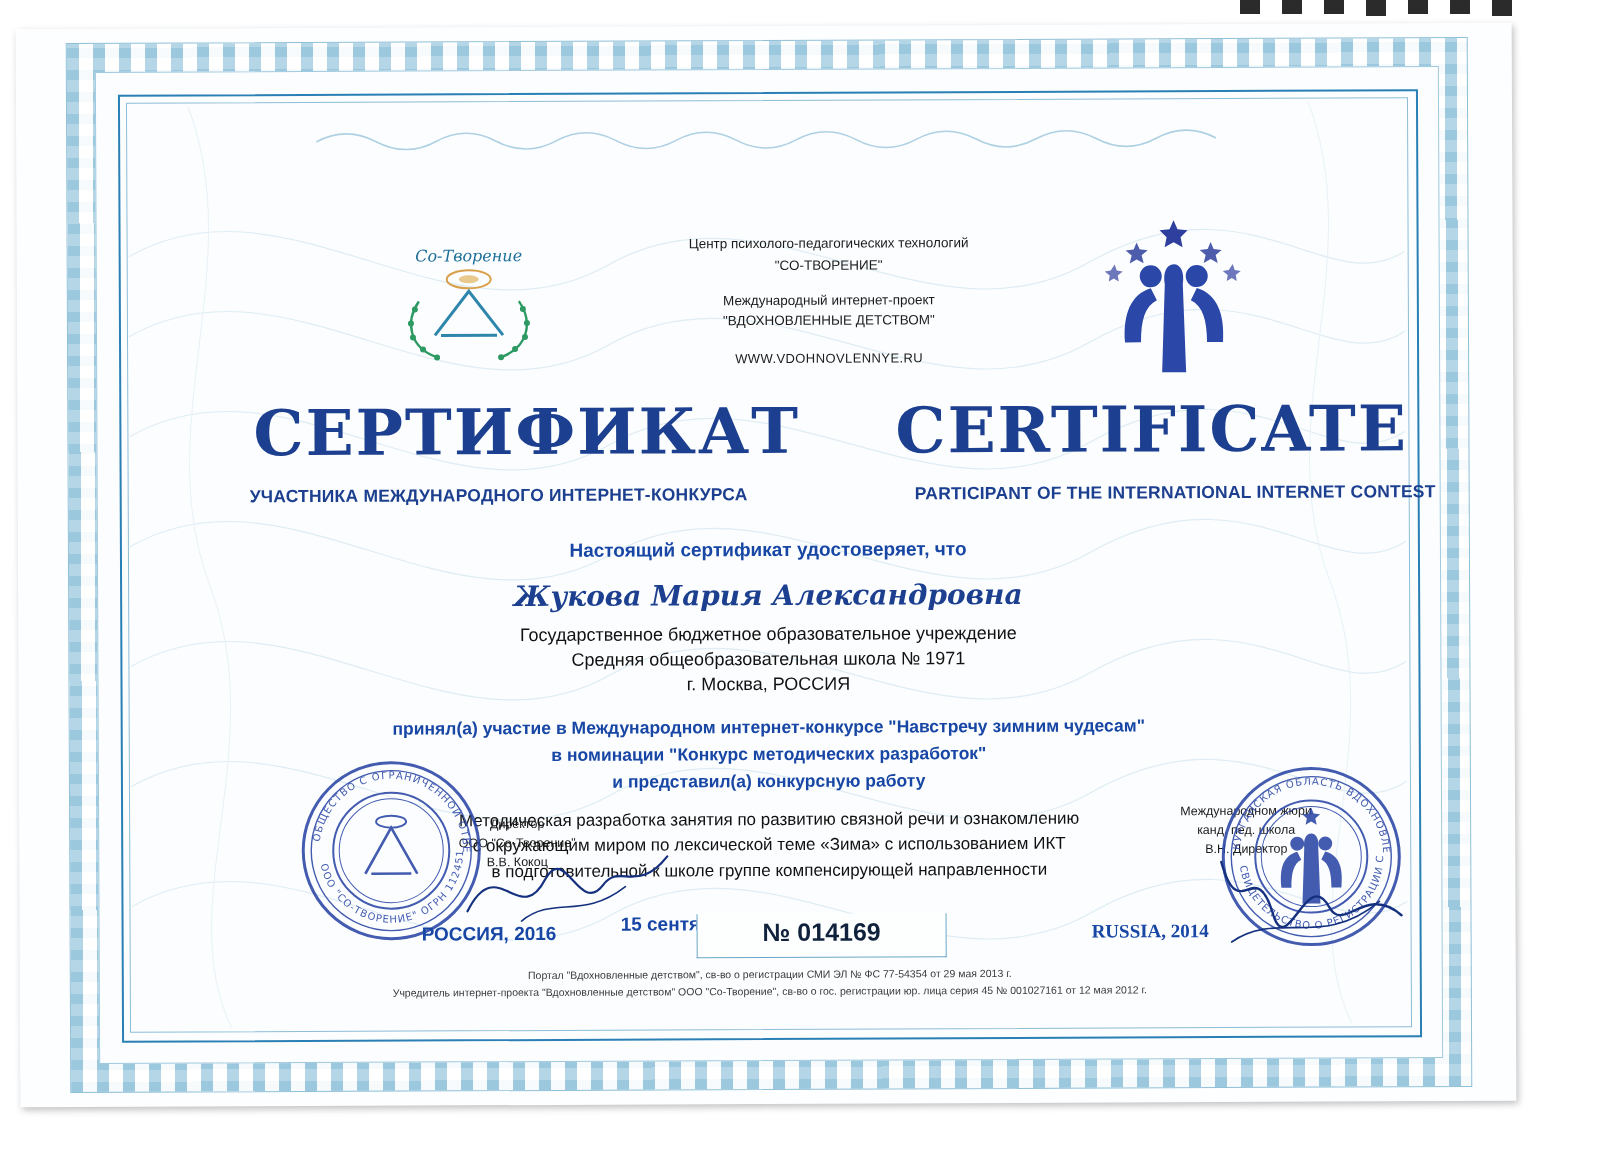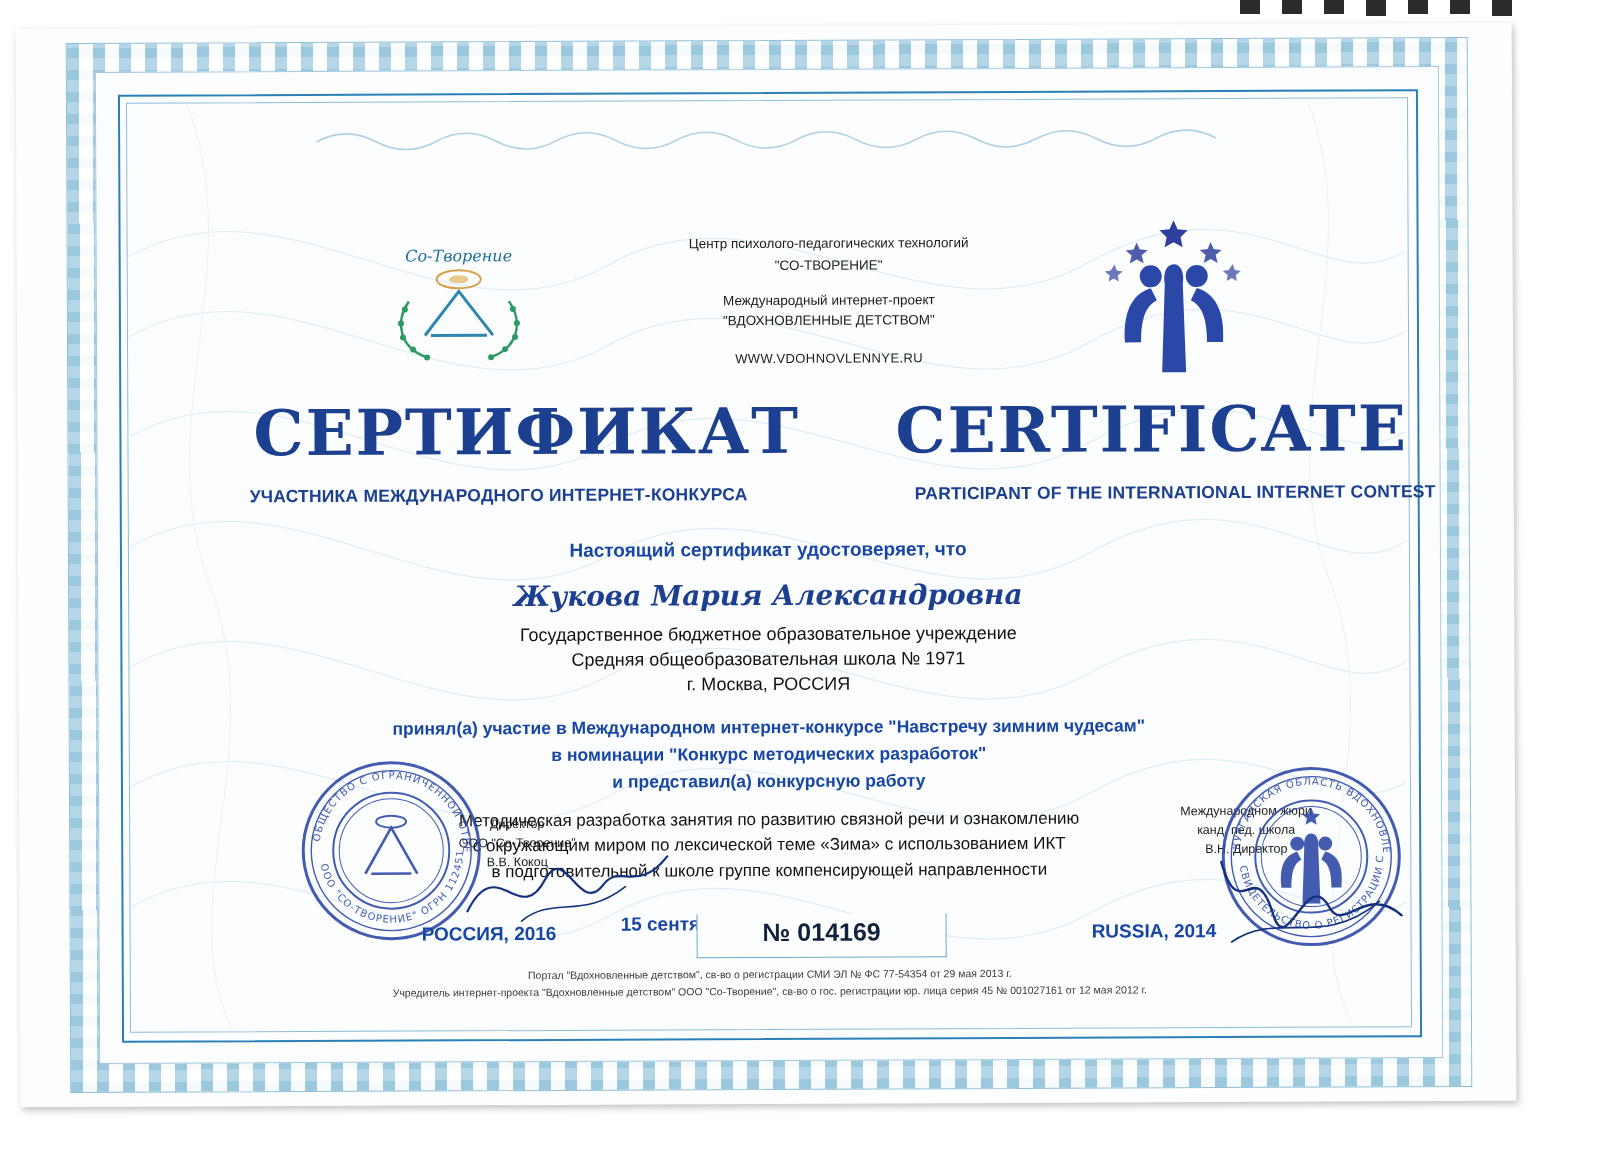--- a/index.html
+++ b/index.html
@@ -109,21 +109,21 @@
     font-size: 13.5px;
     line-height: 1.45;
   }
   .hdr-center .line2 { margin-top: 2px; }
   .hdr-center .blk { margin-top: 16px; }
   .hdr-center .url { margin-top: 20px; letter-spacing: 0.4px; font-size: 13px; }
 
   
   .emblem-left {
     position: absolute;
-    left: 240px; top: 130px;
+    left: 250px; top: 130px;
     width: 180px; height: 140px;
   }
   
   .emblem-right {
     position: absolute;
     left: 950px; top: 100px;
     width: 190px; height: 180px;
   }
 
   
@@ -219,21 +219,21 @@
 
   
   .country-left, .country-right {
     position: absolute;
     top: 818px;
     font-size: 19px;
     font-weight: bold;
     color: #1746a5;
   }
   .country-left { left: 290px; }
-  .country-right { left: 960px; }
+  .country-right { left: 960px; font-family: Liberation Serif, serif; }
 
   
   .sig-left {
     position: absolute;
     left: 296px; top: 710px;
     font-size: 12.5px;
     color: #1a1a1a;
     line-height: 1.5;
     text-align: center;
     width: 180px;

